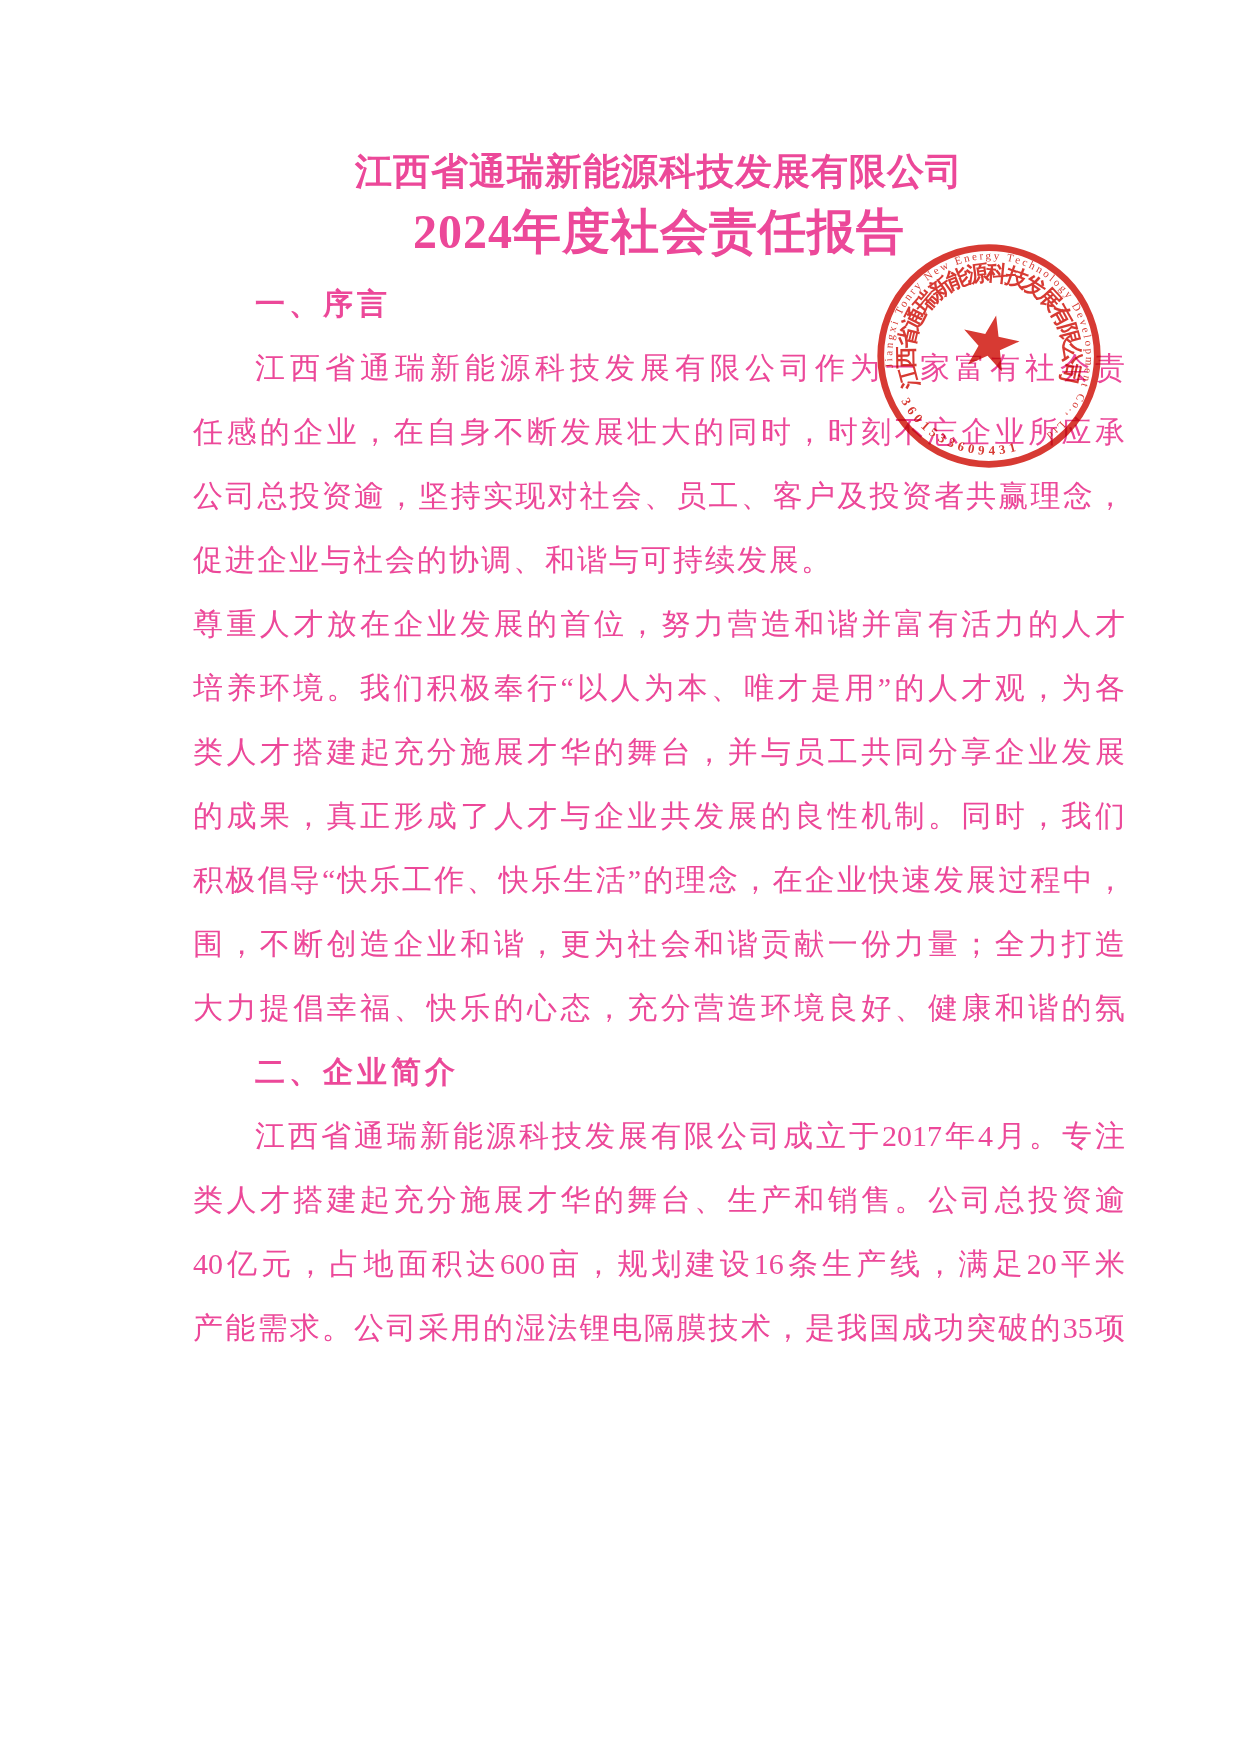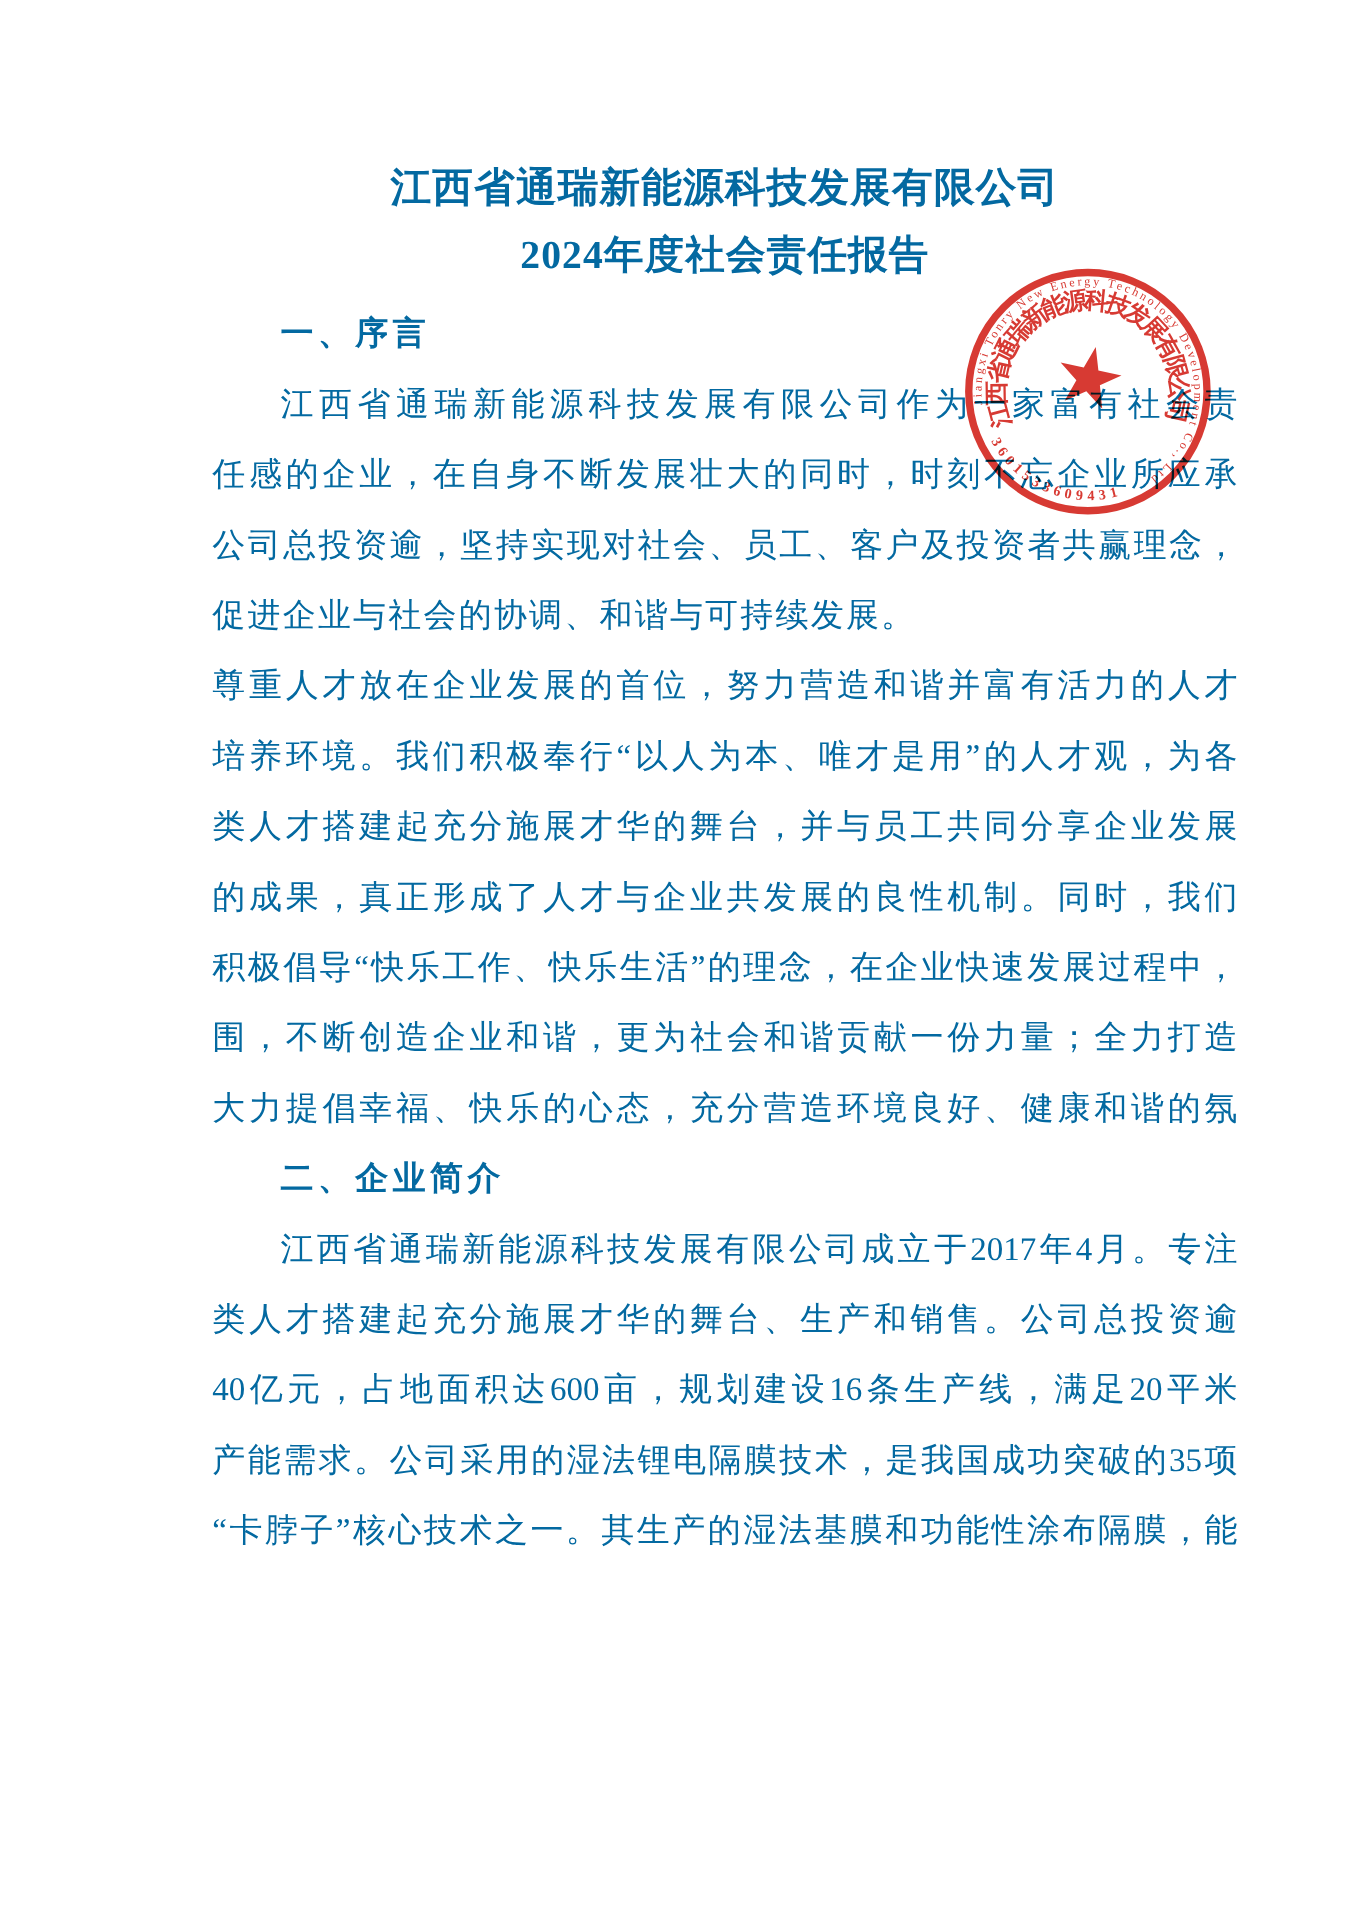--- a/index.html
+++ b/index.html
@@ -2,31 +2,31 @@
 <html><head>
 <meta charset="utf-8">
 <style>
   html,body { margin:0; padding:0; background:#ffffff; }
   .page {
     position:relative;
     width:1247px; height:1744px;
     background:#ffffff;
     overflow:hidden;
     font-family:"Liberation Serif","DejaVu Serif",serif;
-    color:#0369a1;
+    color:#ec4899;
   }
   .doc-title {
     position:absolute; left:193px; top:146px; width:932px; height:52px;
     line-height:52px; text-align:center;
     font-size:37px; font-weight:bold; letter-spacing:1px;
   }
   .doc-subtitle {
     position:absolute; left:193px; top:206px; width:932px; height:52px;
     line-height:52px; text-align:center;
-    font-size:36px; font-weight:bold; letter-spacing:1px;
+    font-size:48px; font-weight:bold; letter-spacing:1px;
   }
   .rows {
     position:absolute; left:193px; top:272px; width:932px;
   }
   .row {
     height:64px; line-height:64px;
     font-size:30px;
     text-align:justify; text-align-last:justify;
   }
   .row.indent { text-indent:62px; }
@@ -61,21 +61,20 @@
       <div class="row">类人才搭建起充分施展才华的舞台，并与员工共同分享企业发展</div>
       <div class="row">的成果，真正形成了人才与企业共发展的良性机制。同时，我们</div>
       <div class="row">积极倡导“快乐工作、快乐生活”的理念，在企业快速发展过程中，</div>
       <div class="row">围，不断创造企业和谐，更为社会和谐贡献一份力量；全力打造</div>
       <div class="row">大力提倡幸福、快乐的心态，充分营造环境良好、健康和谐的氛</div>
       <div class="row heading">二、企业简介</div>
       <div class="row indent">江西省通瑞新能源科技发展有限公司成立于2017年4月。专注</div>
       <div class="row">类人才搭建起充分施展才华的舞台、生产和销售。公司总投资逾</div>
       <div class="row">40亿元，占地面积达600亩，规划建设16条生产线，满足20平米</div>
       <div class="row">产能需求。公司采用的湿法锂电隔膜技术，是我国成功突破的35项</div>
-      <div class="row">“卡脖子”核心技术之一。其生产的湿法基膜和功能性涂布隔膜，能</div>
     </div>
 
   <div class="seal">
     <svg viewBox="0 0 240 240" xmlns="http://www.w3.org/2000/svg">
       <defs>
         <path id="arc-en" d="M 19.75,132.3 A 101,101 0 1 1 176.5,203.7" fill="none"></path>
         <path id="arc-cn" d="M 47.3,150.9 A 79,79 0 1 1 192.7,150.9" fill="none"></path>
         <path id="arc-num" d="M 28.2,166.8 A 103,103 0 0 0 151.8,218" fill="none"></path>
       </defs>
       <circle cx="120" cy="120" r="113" fill="none" stroke="#d3241c" stroke-width="7"></circle>

